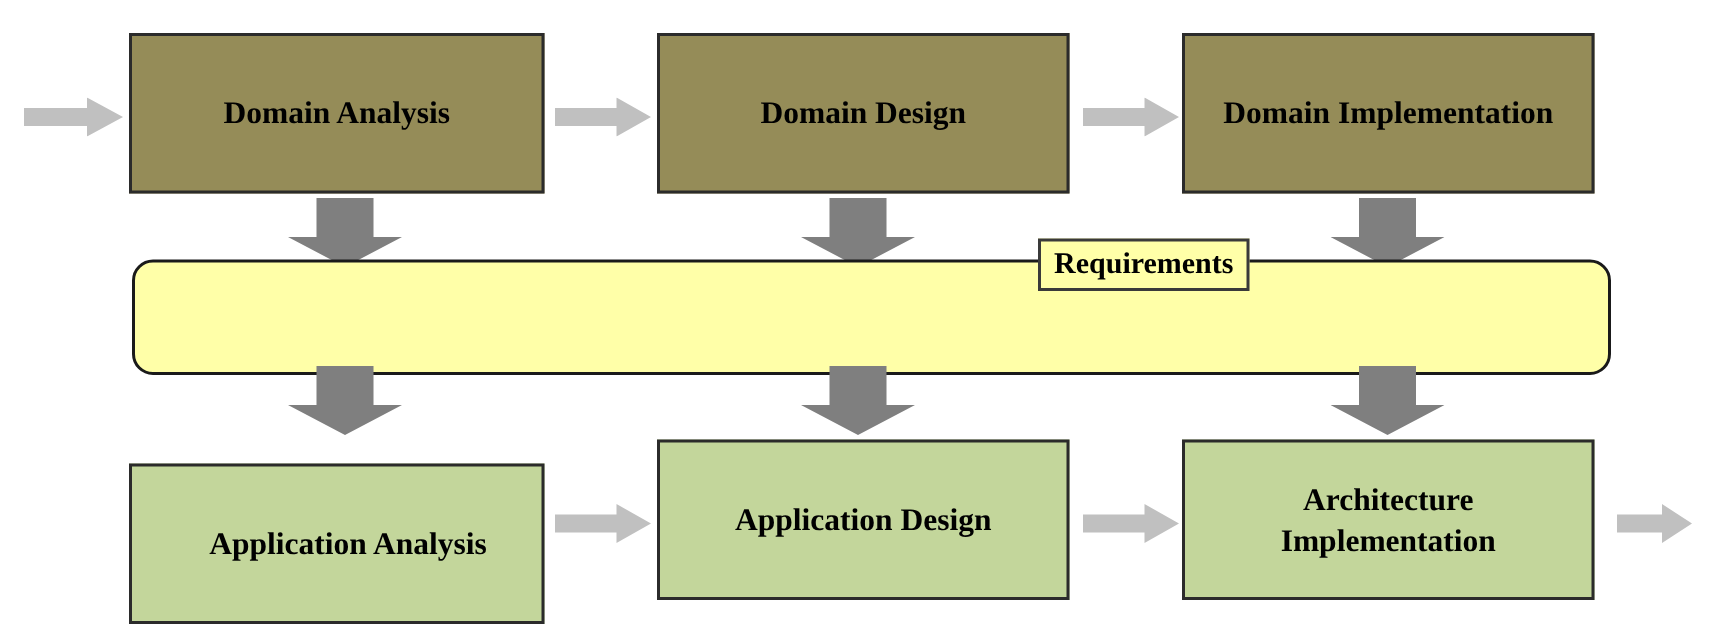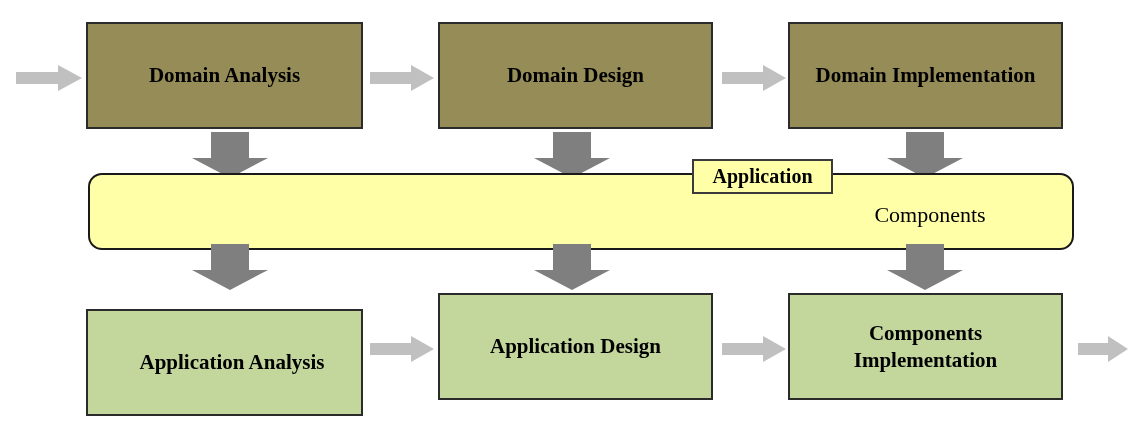--- a/index.html
+++ b/index.html
@@ -132,23 +132,22 @@
   <div class="arrow-v" style="left:887px; top:132px; width:76px; height:46px;">
     <svg width="76" height="46" viewBox="0 0 76 46">
       <polygon points="19,0 57,0 57,26 76,26 38,46 0,26 19,26" fill="#7F7F7F"></polygon>
     </svg>
   </div>
 
   <div class="band" style="left:88px; top:173px; width:986px; height:77px;"></div>
 
 
 
-  <div class="band-label" style="left:830px; top:202px; width:200px;">Components</div>
 
-  <div class="badge" style="left:692px; top:159px; width:141px; height:35px;">Application</div>
+  <div class="badge" style="left:692px; top:159px; width:141px; height:35px;">Requirements</div>
 
   <div class="arrow-v" style="left:192px; top:244px; width:76px; height:46px;">
     <svg width="76" height="46" viewBox="0 0 76 46">
       <polygon points="19,0 57,0 57,26 76,26 38,46 0,26 19,26" fill="#7F7F7F"></polygon>
     </svg>
   </div>
 
   <div class="arrow-v" style="left:534px; top:244px; width:76px; height:46px;">
     <svg width="76" height="46" viewBox="0 0 76 46">
       <polygon points="19,0 57,0 57,26 76,26 38,46 0,26 19,26" fill="#7F7F7F"></polygon>
@@ -163,21 +162,21 @@
 
   <div class="box application" style="left:86px; top:309px; width:277px; height:107px;padding-left:21px;">
     <span>Application Analysis</span>
   </div>
 
   <div class="box application" style="left:438px; top:293px; width:275px; height:107px;">
     <span>Application Design</span>
   </div>
 
   <div class="box application" style="left:788px; top:293px; width:275px; height:107px;">
-    <span>Components Implementation</span>
+    <span>Architecture Implementation</span>
   </div>
 
   <div class="arrow-h" style="left:370px; top:336px; width:64px; height:26px;">
     <svg width="64" height="26" viewBox="0 0 64 26">
       <polygon points="0,7 41,7 41,0 64,13 41,26 41,19 0,19" fill="#C0C0C0"></polygon>
     </svg>
   </div>
 
   <div class="arrow-h" style="left:722px; top:336px; width:64px; height:26px;">
     <svg width="64" height="26" viewBox="0 0 64 26">

